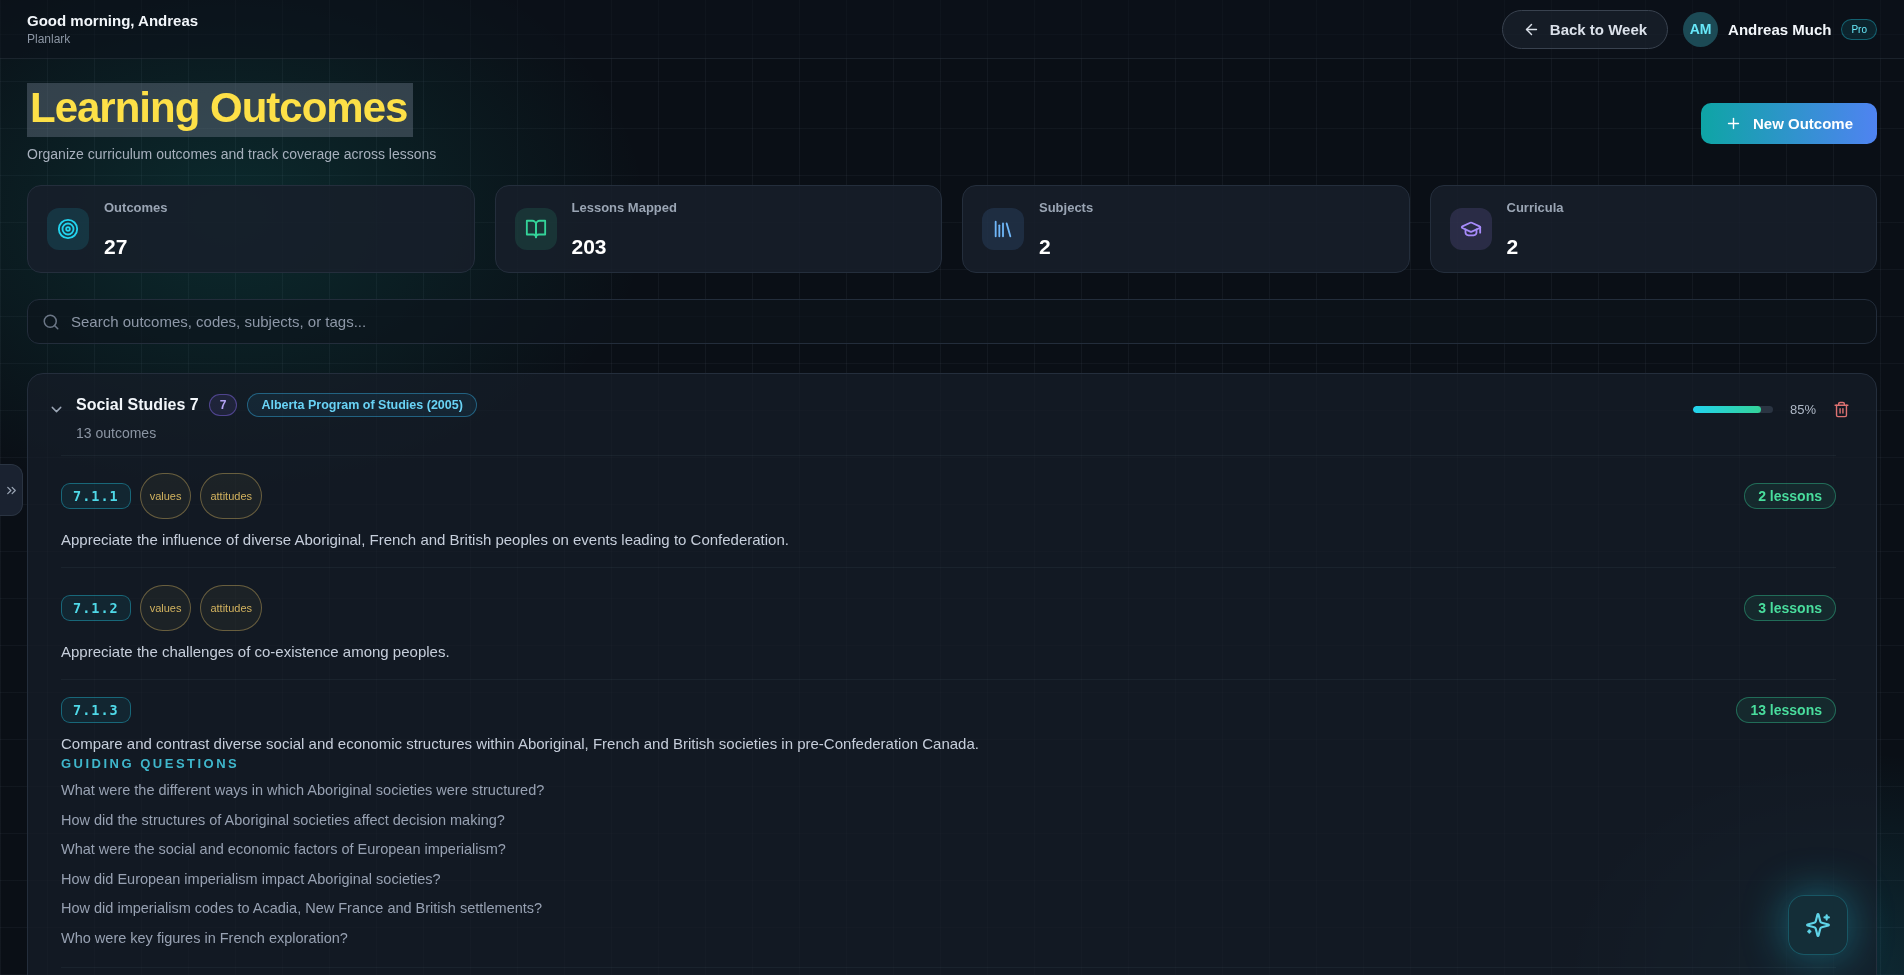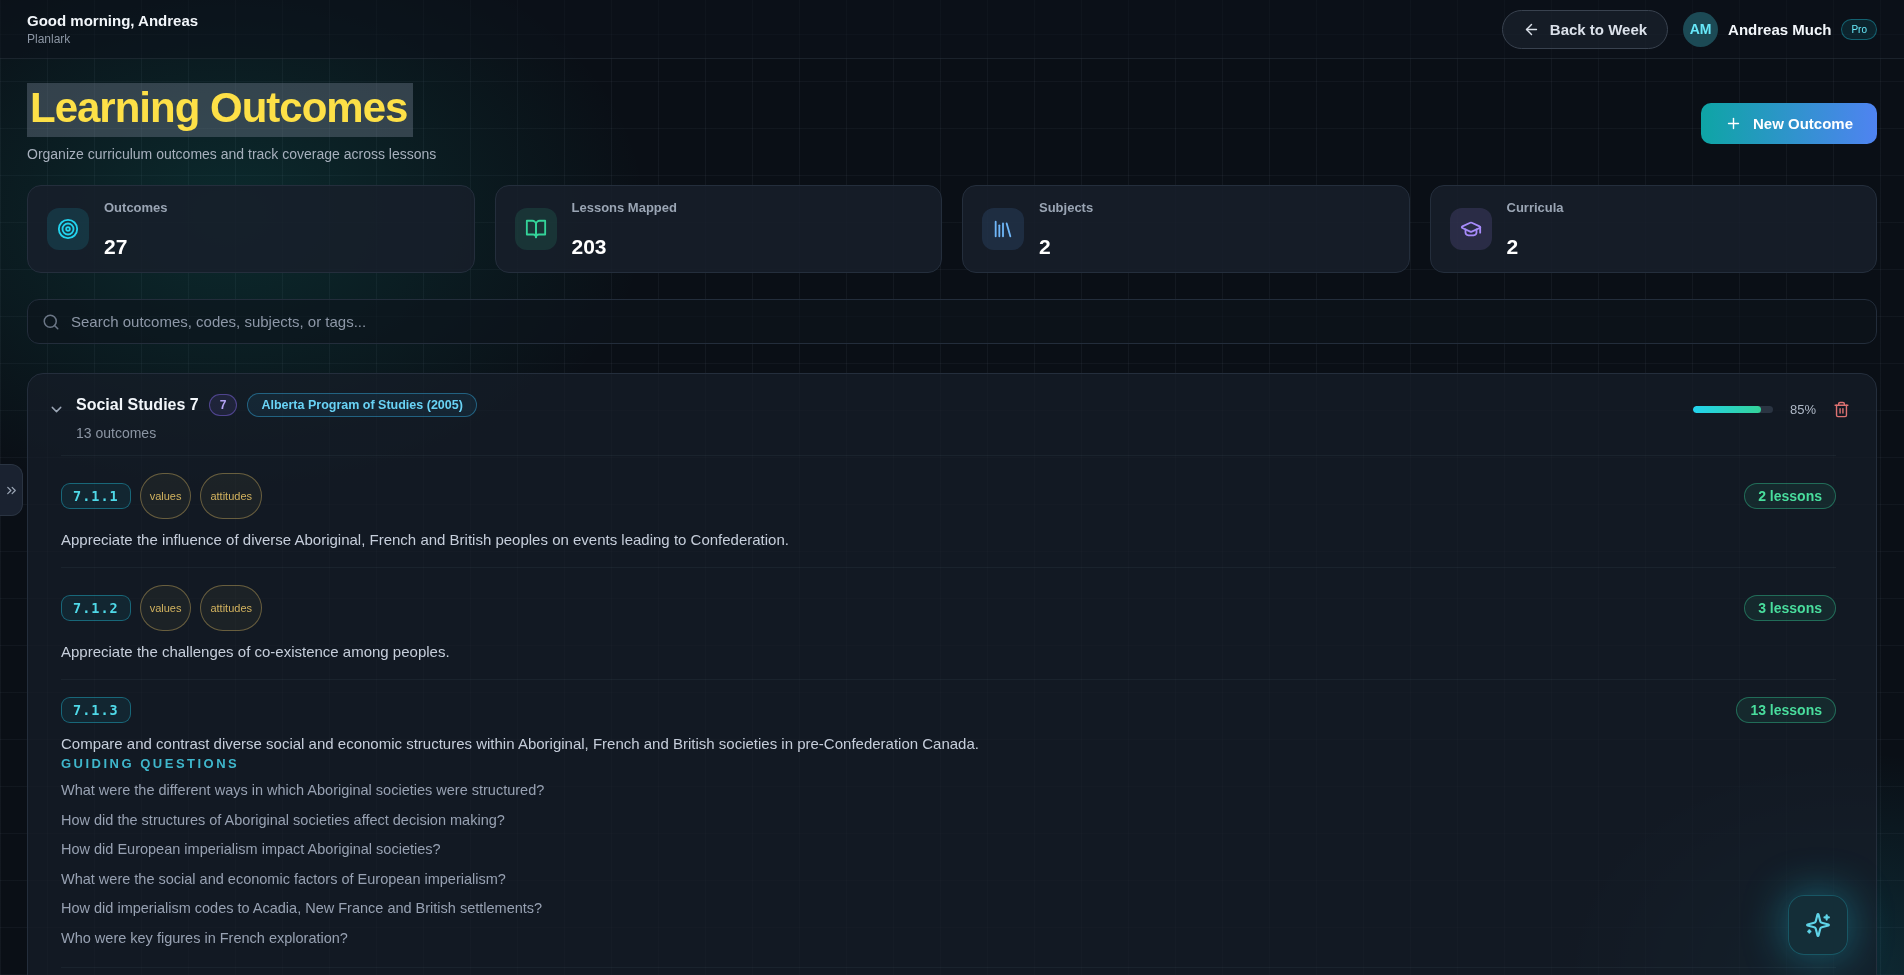--- a/index.html
+++ b/index.html
@@ -346,22 +346,22 @@
         <div class="outcome-top">
           <div class="outcome-top-left">
             <span class="code-pill">7.1.3</span>
           </div>
           <span class="lessons-badge">13 lessons</span>
         </div>
         <div class="outcome-desc">Compare and contrast diverse social and economic structures within Aboriginal, French and British societies in pre-Confederation Canada.</div>
         <div class="gq-label">GUIDING QUESTIONS</div>
         <div class="gq-item">What were the different ways in which Aboriginal societies were structured?</div>
         <div class="gq-item">How did the structures of Aboriginal societies affect decision making?</div>
+        <div class="gq-item">What were the social and economic factors of European imperialism?</div>
         <div class="gq-item">How did European imperialism impact Aboriginal societies?</div>
-        <div class="gq-item">What were the social and economic factors of European imperialism?</div>
         <div class="gq-item">How did imperialism codes to Acadia, New France and British settlements?</div>
         <div class="gq-item">Who were key figures in French exploration?</div>
       </div>
 
       <div class="outcome-row">
         <div class="outcome-top">
           <div class="outcome-top-left">
             <span class="code-pill">7.1.4</span>
           </div>
           <span class="lessons-badge">30 lessons</span>

